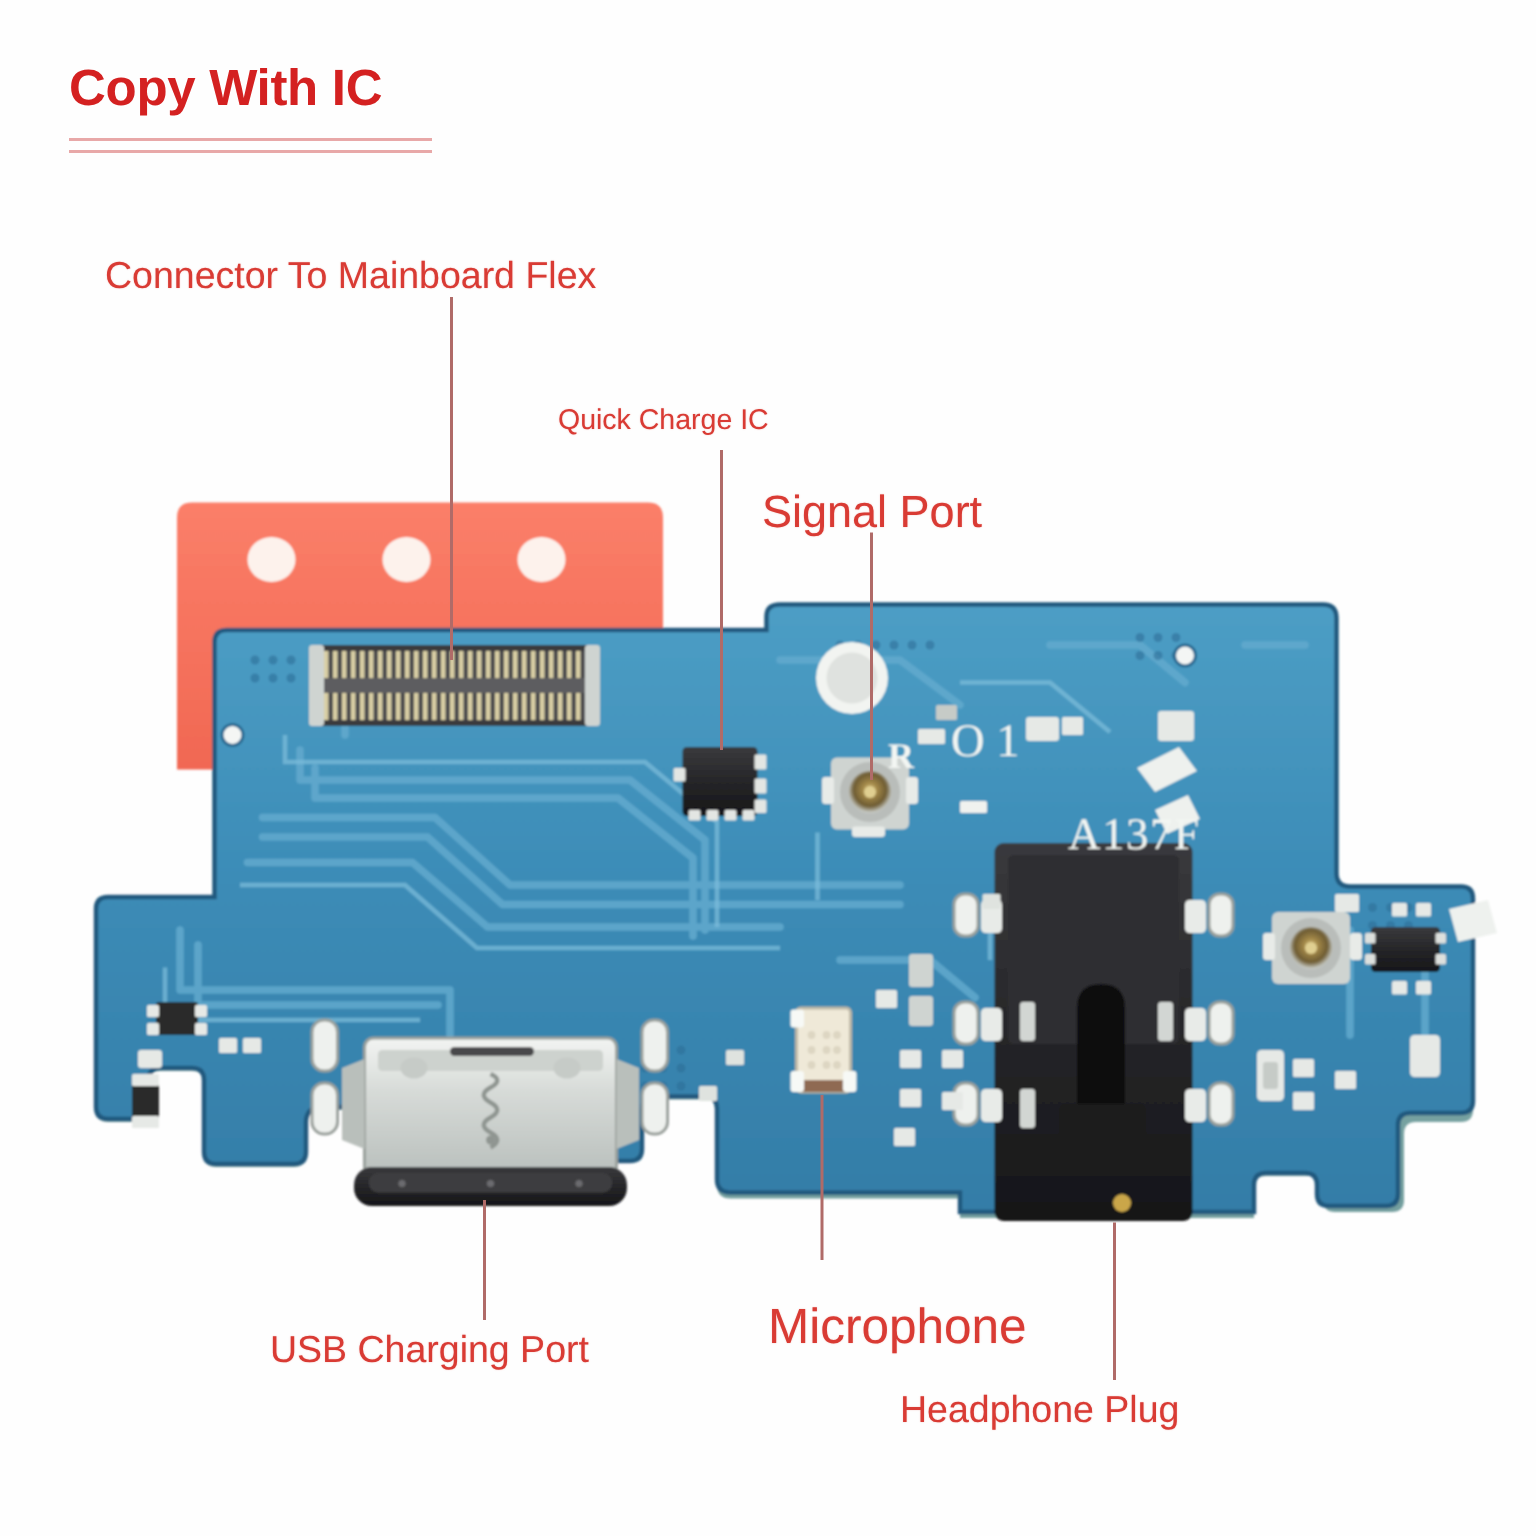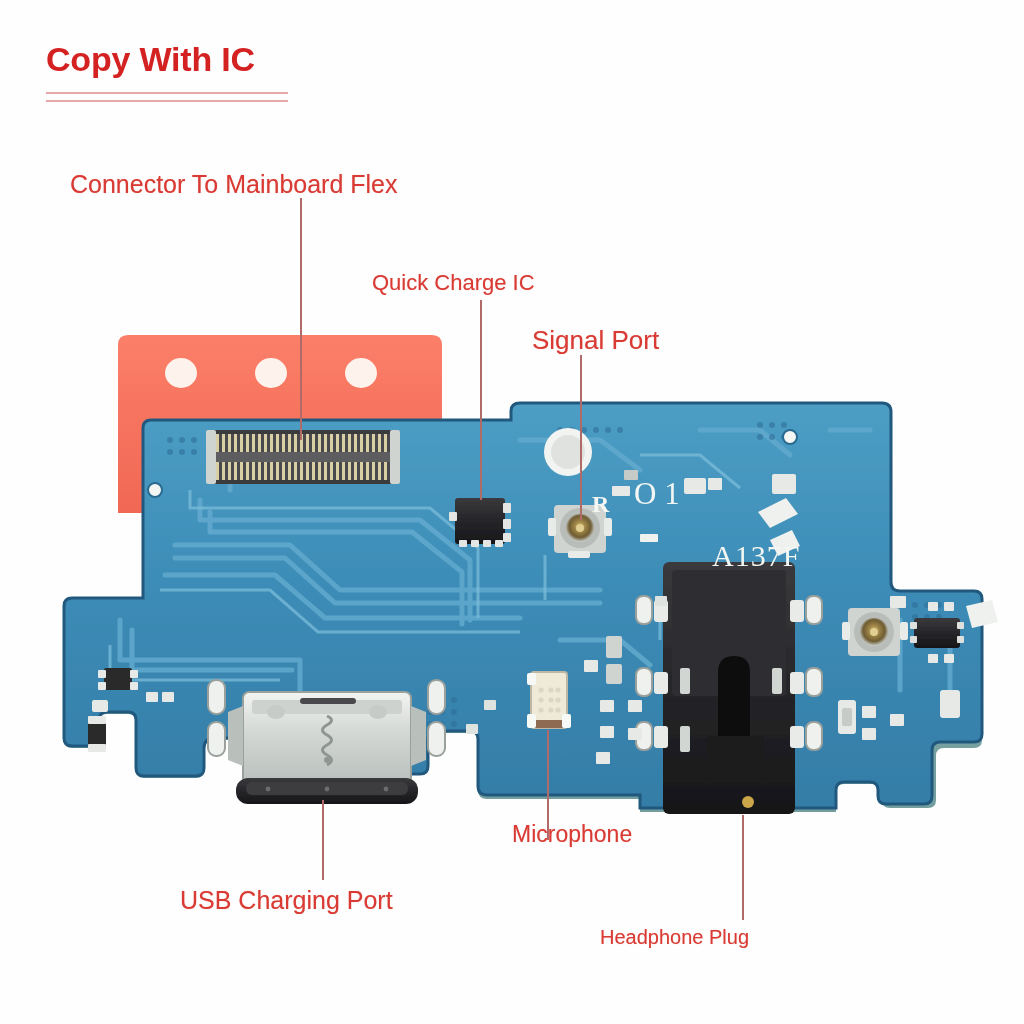--- a/index.html
+++ b/index.html
@@ -499,23 +499,23 @@
 
   <div class="leader" style="left:300px; top:198px; height:242px;"></div>
   <div class="leader" style="left:480px; top:300px; height:200px;"></div>
   <div class="leader" style="left:580px; top:355px; height:165px;"></div>
   <div class="leader" style="left:322px; top:800px; height:80px;"></div>
   <div class="leader" style="left:547px; top:730px; height:110px;"></div>
   <div class="leader" style="left:742px; top:815px; height:105px;"></div>
 
   <div class="label" style="left:70px; top:170px; font-size:25px;">Connector To Mainboard Flex</div>
 
-  <div class="label" style="left:372px; top:270px; font-size:22px;">Quick Charge IC</div>
-
-  <div class="label" style="left:532px; top:325px; font-size:26px;">Signal Port</div>
+  <div class="label" style="left:372px; top:270px; font-size:19px;">Quick Charge IC</div>
+
+  <div class="label" style="left:508px; top:325px; font-size:30px;">Signal Port</div>
 
   <div class="label" style="left:156px; top:886px; font-size:25px;margin-left:24px;">USB Charging Port</div>
 
-  <div class="label" style="left:512px; top:821px; font-size:23px;">Microphone</div>
-
-  <div class="label" style="left:600px; top:926px; font-size:20px;">Headphone Plug</div>
+  <div class="label" style="left:512px; top:865px; font-size:33px;">Microphone</div>
+
+  <div class="label" style="left:600px; top:926px; font-size:25px;">Headphone Plug</div>
 
 </div>
 
 </body></html>

